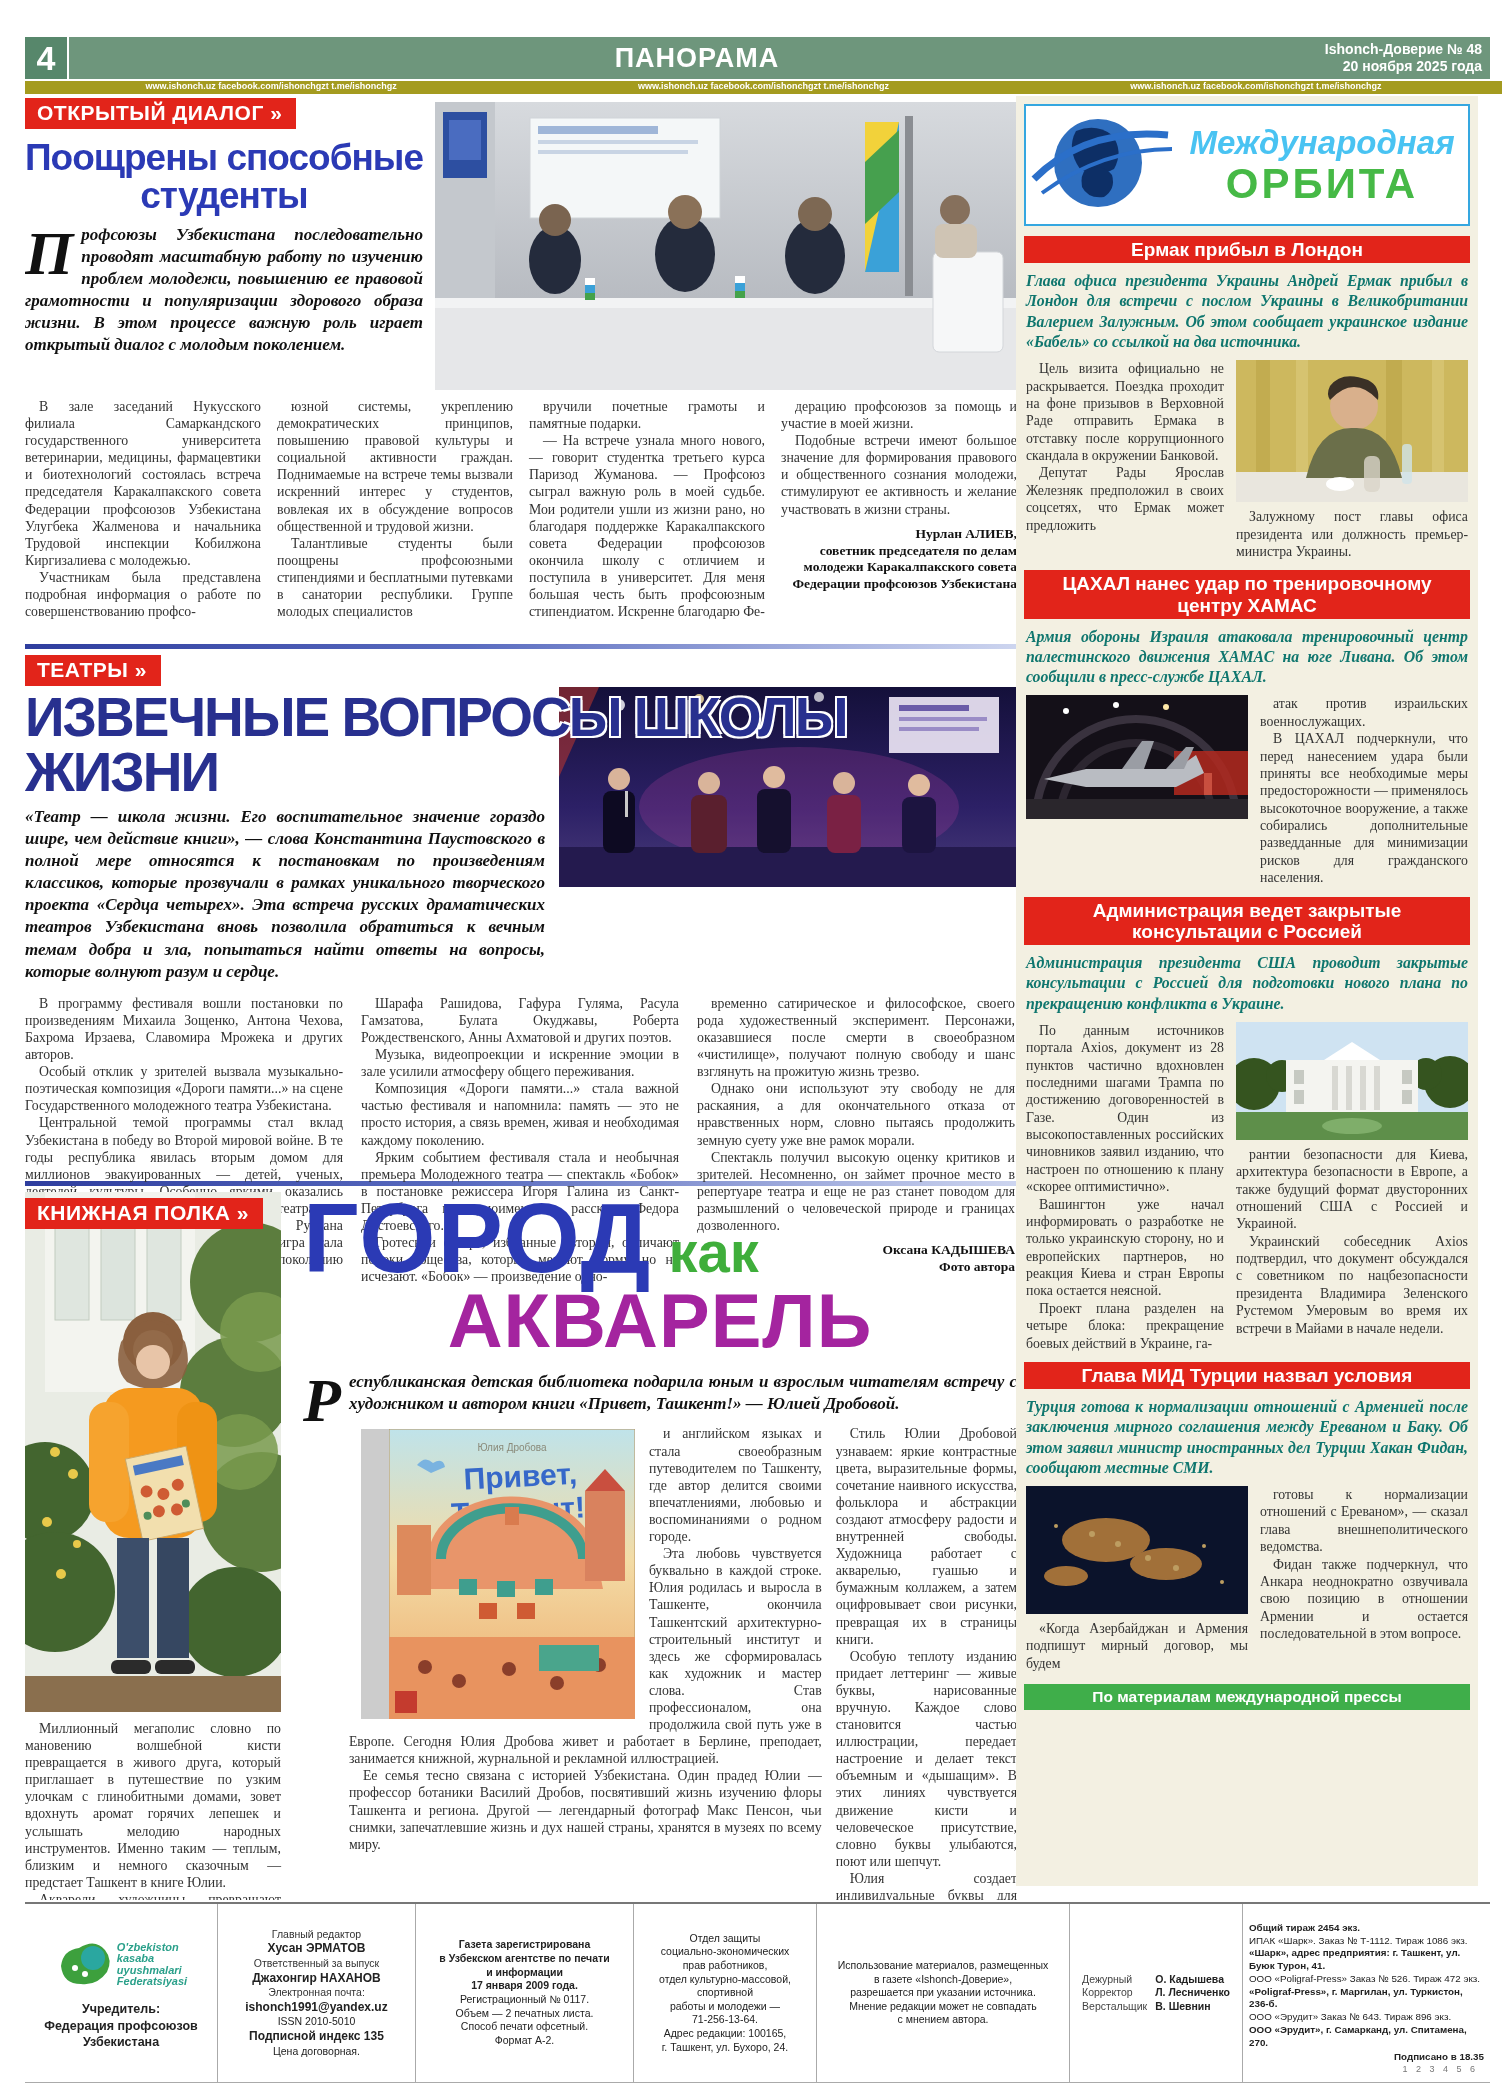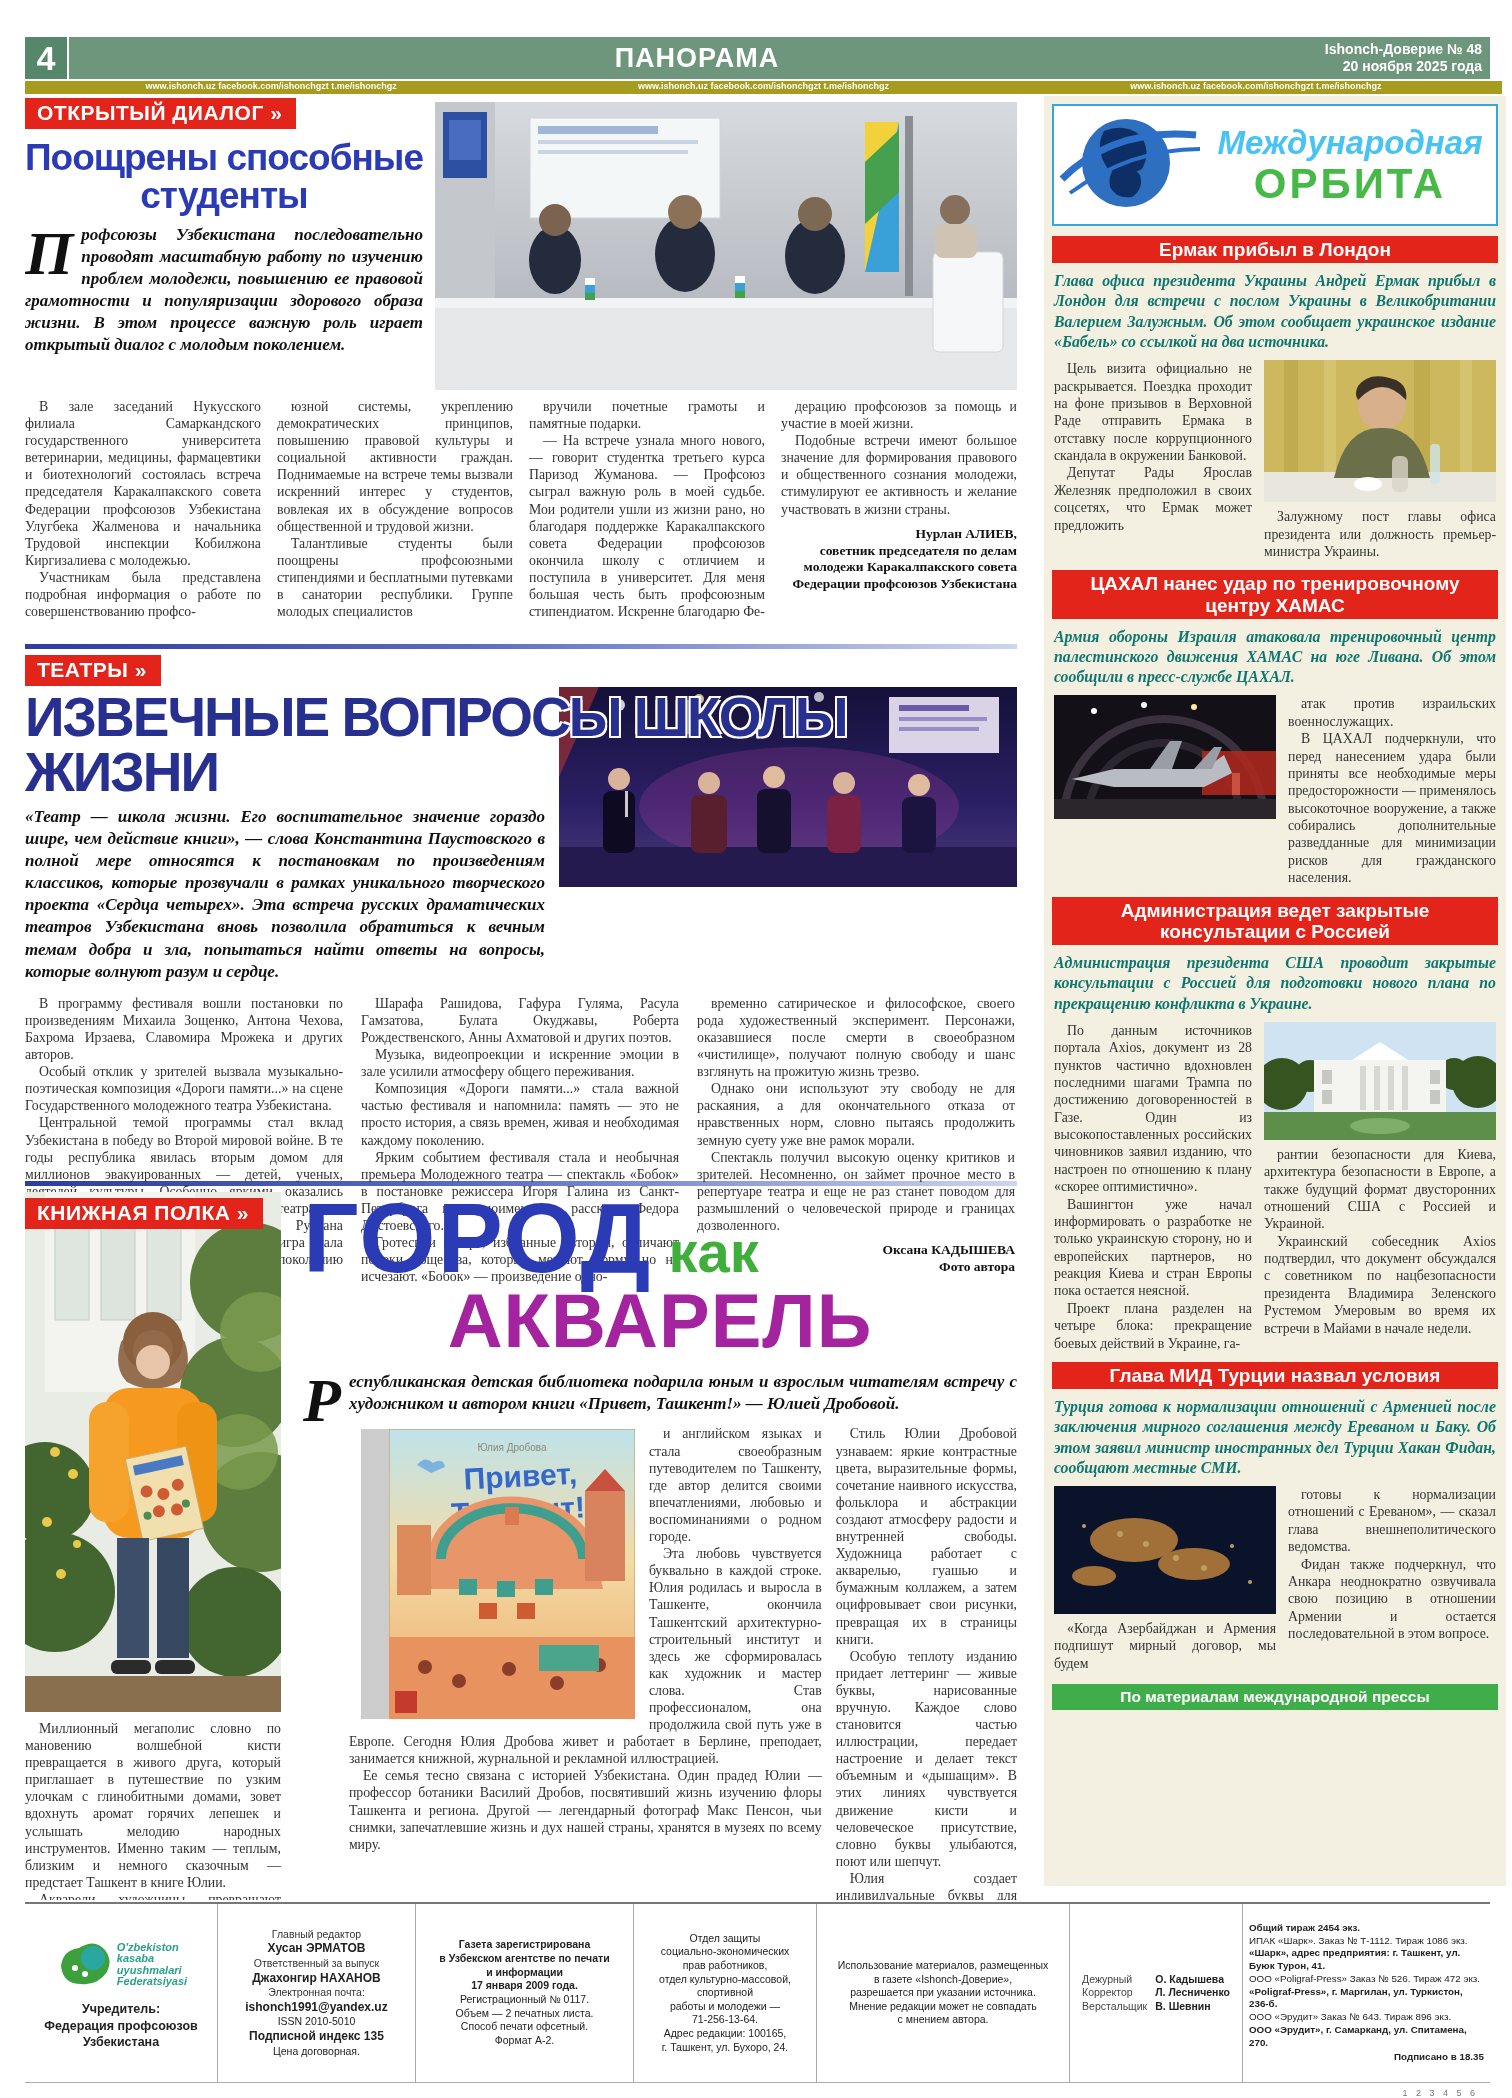--- a/index.html
+++ b/index.html
@@ -51,21 +51,21 @@
   .a3-titleline1{font-family:"Liberation Sans",sans-serif;font-weight:bold;line-height:.95;}
   .w-gorod{color:#2b3ab5;font-size:98px;letter-spacing:2px;}
   .w-kak{color:#3fae3b;font-size:58px;}
   .w-akv{display:block;text-align:center;color:#a4249f;font-family:"Liberation Sans",sans-serif;font-weight:bold;font-size:76px;line-height:.95;letter-spacing:1px;}
   .a3-lead{margin-top:14px;}
   .a3-content{margin-top:10px;display:flex;gap:14px;}
   .a3-mid{width:506px;}
   .a3-book{float:left;width:246px;height:290px;margin:4px 14px 6px 12px;padding-left:28px;}
   .a3-rightcol{width:194px;}
   
-  #rail{position:absolute;left:1044px;top:96px;width:462px;height:1790px;background:#f3f0e2;padding:0;}
+  #rail{position:absolute;left:1016px;top:96px;width:462px;height:1790px;background:#f3f0e2;padding:0;}
   .orbit-logo{margin:8px;height:118px;background:#fff;border:2px solid #35a7e0;display:flex;align-items:center;}
   .orbit-text{flex:1;text-align:center;line-height:1;}
   .orbit-l1{display:block;color:#49c3f2;font-family:"Liberation Sans",sans-serif;font-weight:bold;font-style:italic;font-size:33px;}
   .orbit-l2{display:block;color:#46b946;font-family:"Liberation Sans",sans-serif;font-weight:bold;font-size:42px;letter-spacing:3px;margin-top:4px;}
   .rail-bar{margin:10px 8px 8px;background:#e2241a;color:#fff;text-align:center;
             font-family:"Liberation Sans",sans-serif;font-weight:bold;font-size:19px;line-height:1.12;padding:3px 4px;}
   .rail-lead{margin:0 10px 8px;font-weight:bold;font-style:italic;font-size:15.8px;line-height:1.28;text-align:justify;color:#0f766e;}
   .rail-row{margin:0 10px;display:flex;gap:12px;}
   .rail-col p{margin:0;text-indent:13px;text-align:justify;font-size:13.8px;line-height:1.26;color:#333;}
   .rail-photo{margin-bottom:6px;}
@@ -86,21 +86,21 @@
   .f-editor .r{color:#333;} .f-editor .n{font-weight:bold;font-size:12px;}
   .f-reg{width:205px;} .f-reg p:nth-child(-n+4){font-weight:bold;}
   .f-dept{width:170px;}
   .f-usage{width:240px;}
   .f-staff{width:160px;flex-direction:row;gap:8px;align-items:center;justify-content:center;}
   .f-staff .roles p{text-align:left;color:#444;} .f-staff .names p{text-align:left;font-weight:bold;}
   .f-print{flex:1;}
   .f-print p{text-align:left;font-size:9.8px;}
   .f-print p:nth-child(odd){font-weight:bold;}
   .f-print p:last-child{font-weight:bold;text-align:right;margin-top:2px;}
-  .pressmarks{position:absolute;right:34px;bottom:0;font-family:"Liberation Sans",sans-serif;font-size:9px;color:#777;letter-spacing:3px;}
+  .pressmarks{position:absolute;right:34px;bottom:24px;font-family:"Liberation Sans",sans-serif;font-size:9px;color:#777;letter-spacing:3px;}
 </style>
 </head>
 <body>
 
 <div class="page">
 
   <div class="topbar">
     <div class="pagenum">4</div>
     <div class="sectitle">ПАНОРАМА</div>
     <div class="issuebox">

